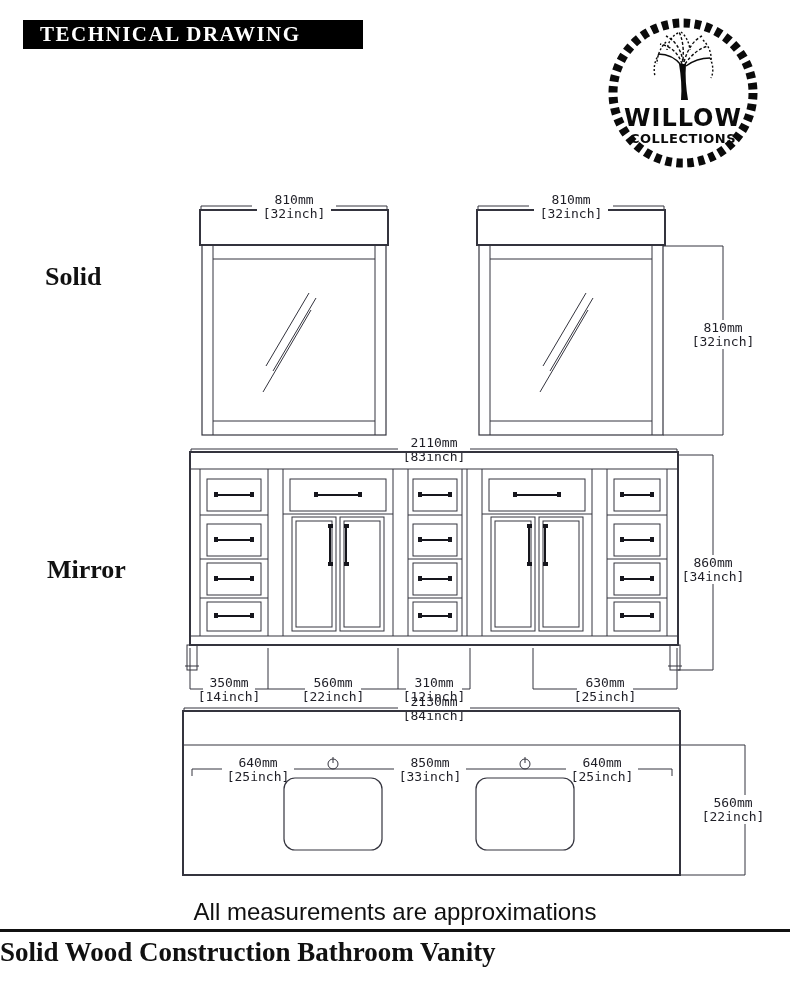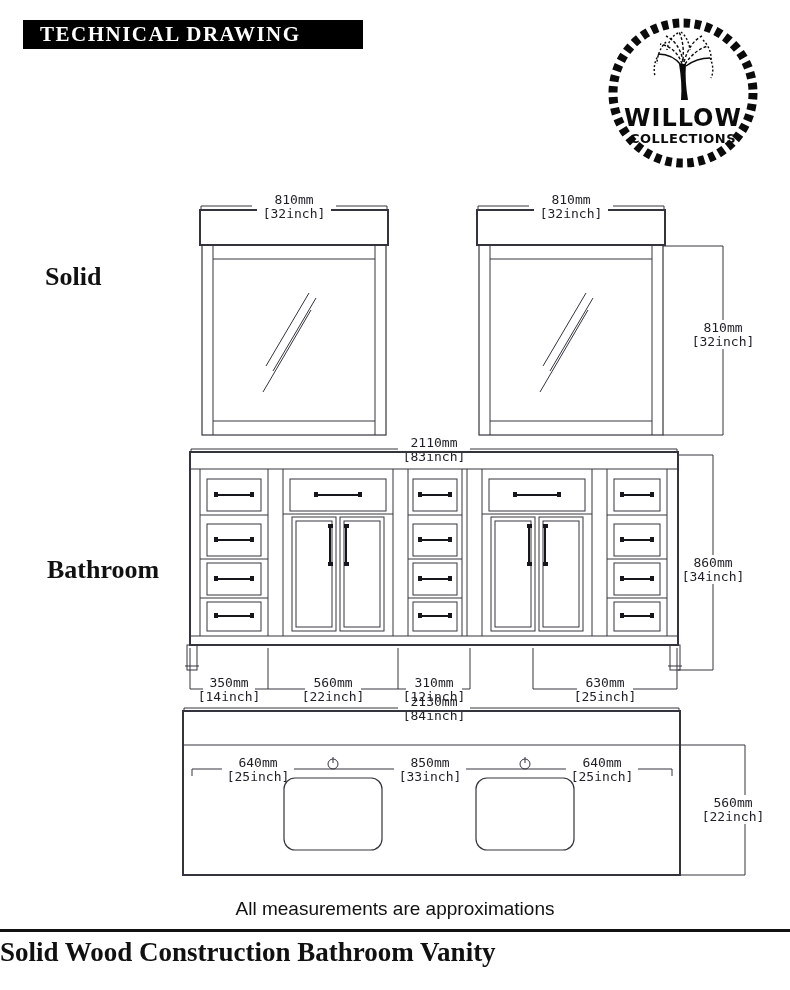--- a/index.html
+++ b/index.html
@@ -8,21 +8,21 @@
   #headerbar{position:absolute;left:23px;top:20px;width:340px;height:29px;background:#000;
         display:flex;align-items:center;}
   #headerbar span{color:#fff;font-weight:bold;font-size:21px;letter-spacing:1.5px;padding-left:17px;
         font-family:"Liberation Serif", serif;}
   .seclabel{position:absolute;font-weight:bold;font-size:26px;color:#111;
         font-family:"Liberation Serif", serif;}
   #lbl-mirror{left:45px;top:262px;}
   #lbl-cabinet{left:47px;top:555px;}
   #lbl-countertop{left:46px;top:812px;}
   #note{position:absolute;left:0;right:0;top:898px;text-align:center;
-        font-family:"Liberation Sans", sans-serif;font-size:19px;color:#111;}
+        font-family:"Liberation Sans", sans-serif;font-size:24px;color:#111;}
   #rule{position:absolute;left:0;top:929px;width:790px;height:3px;background:#111;}
   #foottitle{position:absolute;left:0;right:0;top:937px;text-align:left;font-weight:bold;
         font-size:27px;color:#111;font-family:"Liberation Serif", serif;}
   svg{position:absolute;left:0;top:0;}
   .ln{stroke:#34343e;stroke-width:1.2;fill:none;}
   .ln2{stroke:#34343e;stroke-width:2;fill:none;}
   .thin{stroke:#34343e;stroke-width:1;fill:none;}
   .dim{font-family:"DejaVu Sans Mono", monospace;font-size:13px;fill:#1e1e26;text-anchor:middle;}
   .bar{stroke:#16161d;stroke-width:2;fill:none;}
   .cap{fill:#16161d;}
@@ -32,21 +32,21 @@
 </head>
 <body>
 
 <div id="page">
 
   <div id="headerbar">
     <span>TECHNICAL DRAWING</span>
   </div>
 
   <div class="seclabel" id="lbl-mirror">Solid</div>
-  <div class="seclabel" id="lbl-cabinet">Bathroom</div>
+  <div class="seclabel" id="lbl-cabinet">Mirror</div>
 
   <svg width="790" height="990" viewBox="0 0 790 990">
 
     <g>
       <circle cx="683" cy="93" r="70" fill="none" stroke="#0b0b0b" stroke-width="9" stroke-dasharray="6.5 4.5"></circle>
       <g stroke="#0b0b0b" fill="none" stroke-width="1.4">
         <path d="M681,100 C682,88 681,76 679,64 L686,64 C685,76 686,88 688,100 Z" fill="#0b0b0b" stroke="none"></path>
         <path d="M682,66 C676,58 668,54 658,54"></path>
         <path d="M682,64 C678,52 670,46 660,44" stroke-dasharray="3 2"></path>
         <path d="M683,62 C681,48 674,40 666,36" stroke-dasharray="3 2"></path>

